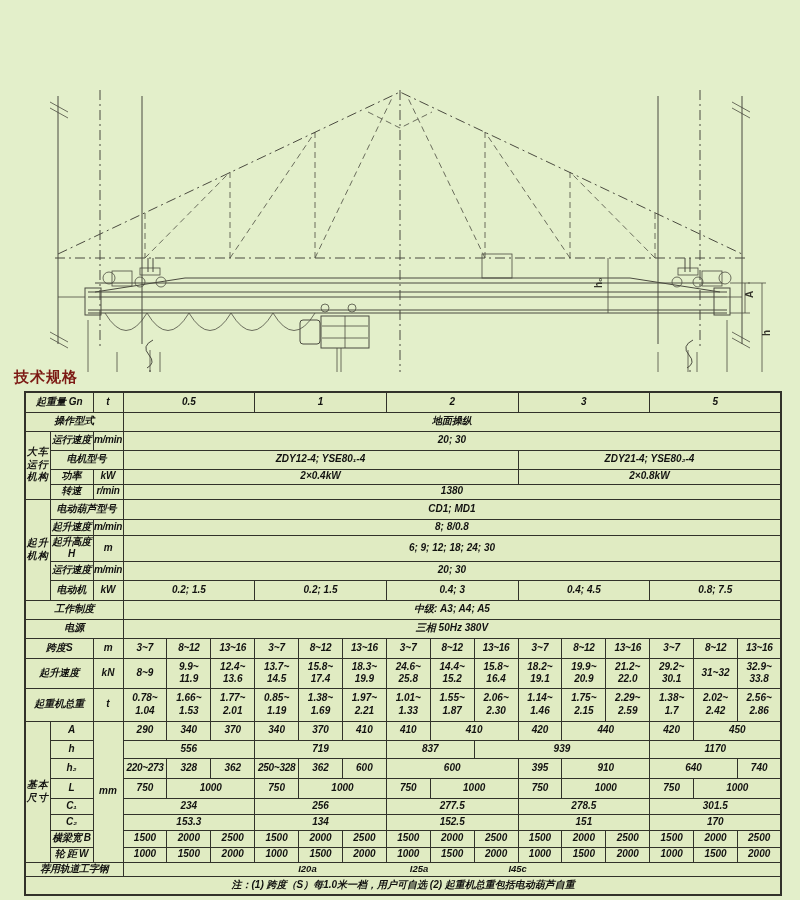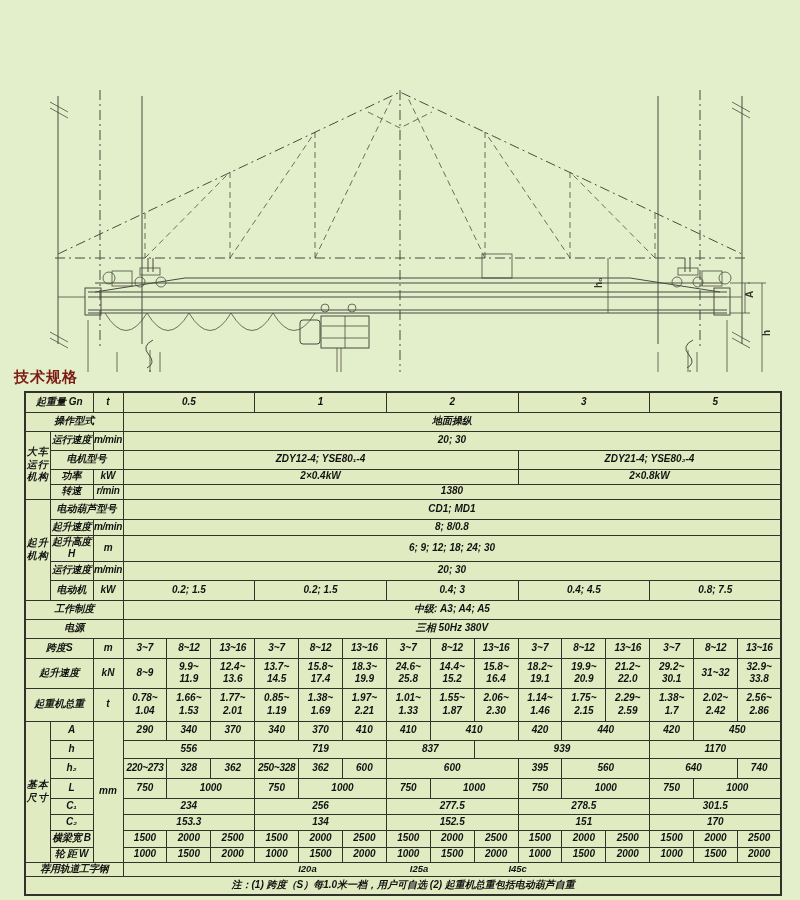--- a/index.html
+++ b/index.html
@@ -340,21 +340,21 @@
         <tr style="height: 20px;">
           <td class="lab">h₂</td>
           <td class="sm c-b">220~273</td>
           <td class="c-g">328</td>
           <td class="c-b">362</td>
           <td class="sm c-b">250~328</td>
           <td class="c-g">362</td>
           <td class="c-b">600</td>
           <td colspan="3" class="c-g">600</td>
           <td class="c-g">395</td>
-          <td colspan="2" class="c-g">560</td>
+          <td colspan="2" class="c-g">910</td>
           <td colspan="2" class="c-b">640</td>
           <td class="c-g">740</td>
         </tr>
         <tr style="height: 20px;">
           <td class="lab">L</td>
           <td class="c-b">750</td>
           <td colspan="2" class="c-g">1000</td>
           <td class="c-b">750</td>
           <td colspan="2" class="c-g">1000</td>
           <td class="c-b">750</td>

